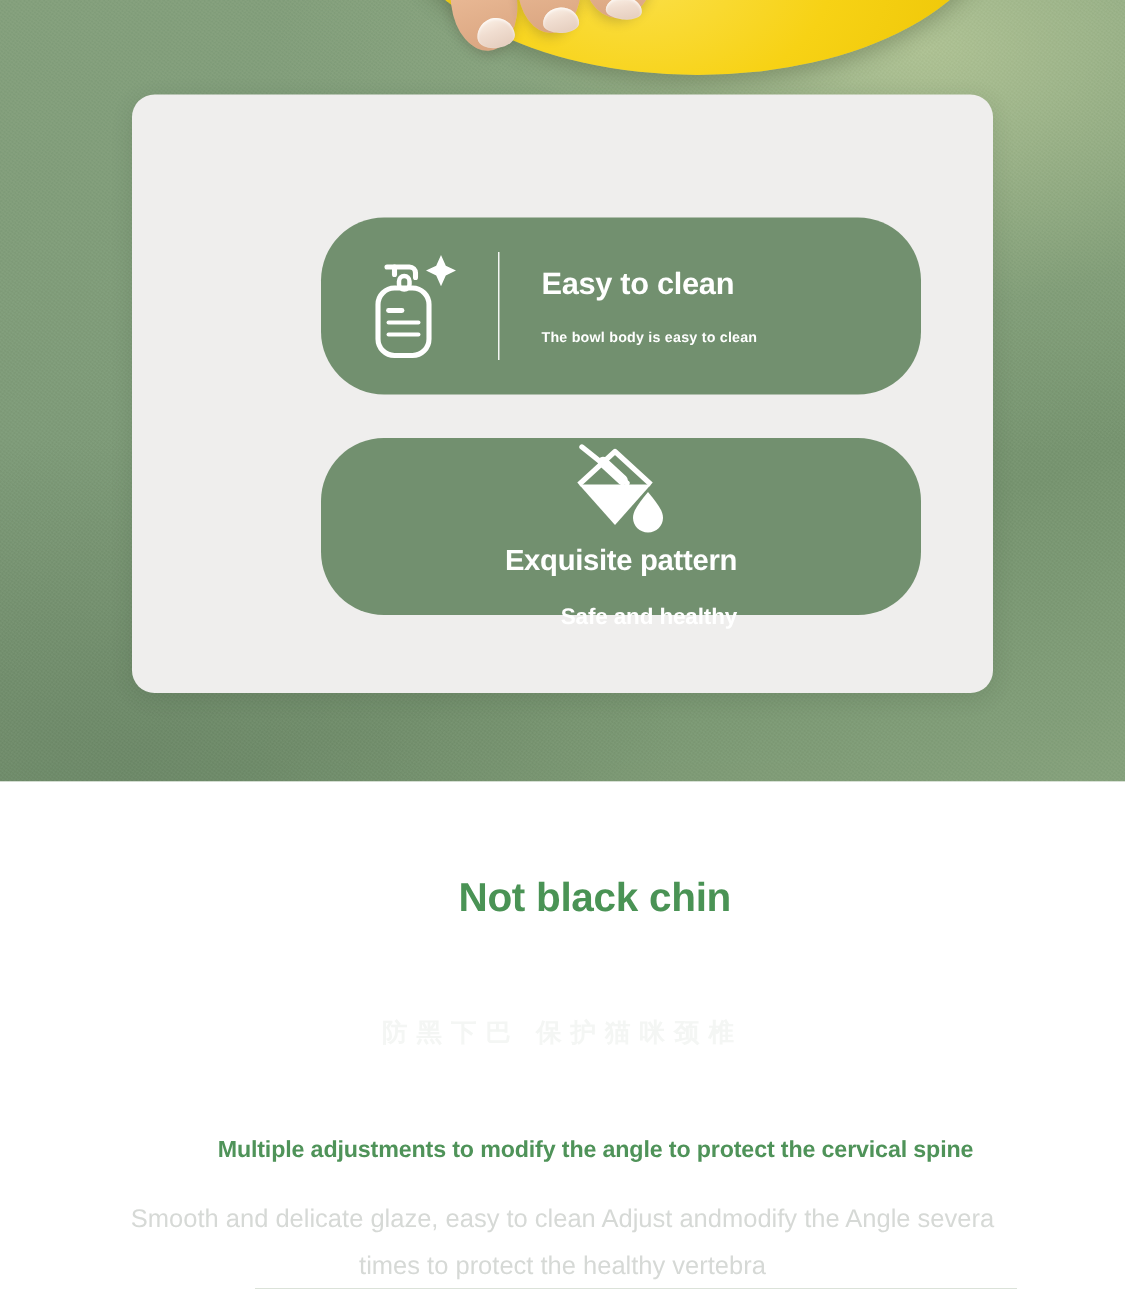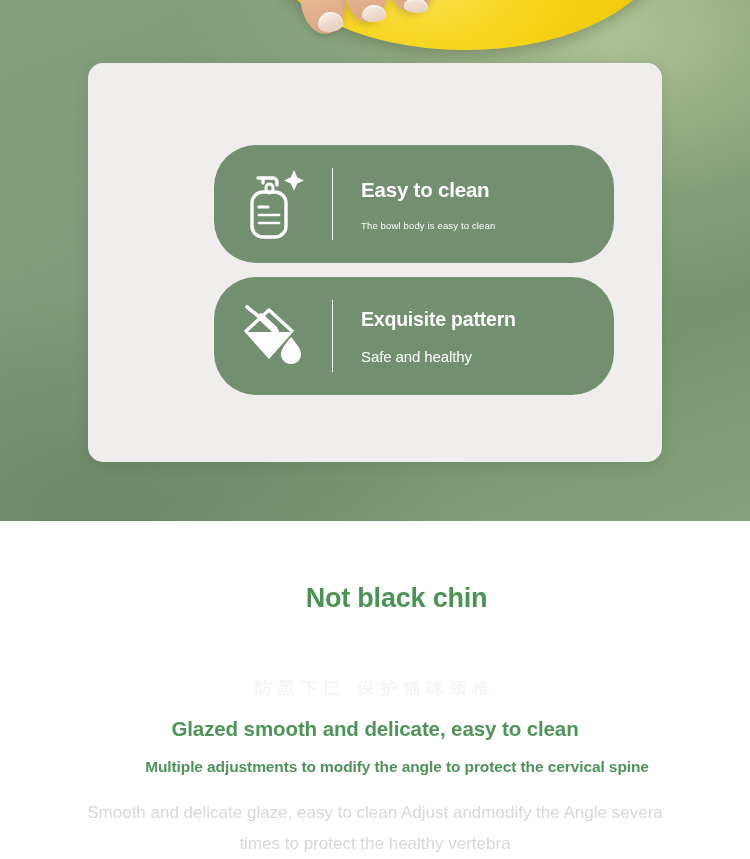--- a/index.html
+++ b/index.html
@@ -94,21 +94,21 @@
     left: 90px;
     width: 400px;
     height: 118px;
     background: #72906f;
     border-radius: 42px;
     display: flex;
     align-items: center;
     margin-left: 36px;
   }
   .feature-card.card-1 { top: 82px; }
-  .feature-card.card-2 { top: 214px; }
+  .feature-card.card-2 { top: 229px; flex-direction: column; }
 
   .card-icon {
     width: 118px;
     min-width: 118px;
     height: 100%;
     display: flex;
     align-items: center;
     justify-content: center;
   }
   .card-divider {
@@ -127,22 +127,23 @@
   .card-title {
     color: #ffffff;
     font-weight: bold;
     letter-spacing: -0.2px;
     line-height: 1.1;
   }
   .card-1 .card-title { font-size: 20.5px; }
   .card-2 .card-title { font-size: 19.5px; }
   .card-sub {
     color: #ffffff;
-    font-weight: normal;
+    font-weight: bold;
     line-height: 1.1;
+    text-align: right;
   }
   .card-1 .card-sub { font-size: 9.5px; margin-top: 20px; letter-spacing: 0.15px; }
   .card-2 .card-sub { font-size: 15px; margin-top: 19px; letter-spacing: -0.1px; }
 
   
   .bottom {
     position: absolute;
     left: 0;
     top: 521px;
     width: 750px;
@@ -271,21 +272,20 @@
           <div class="card-sub">Safe and healthy</div>
         </div>
       </div>
 
     </div>
   </div>
 
   <div class="bottom">
     <div class="headline-1">Not black chin</div>
     <div class="ghost">防黑下巴 保护猫咪颈椎</div>
-    <div class="headline-3">Glazed smooth and delicate, easy to clean</div>
     <div class="headline-4">Multiple adjustments to modify the angle to protect the cervical spine</div>
     <div class="fineprint">
       <div>Smooth and delicate glaze, easy to clean Adjust andmodify the Angle severa</div>
       <div>times to protect the healthy vertebra</div>
     </div>
   </div>
 
 </div>
 
 </body></html>

